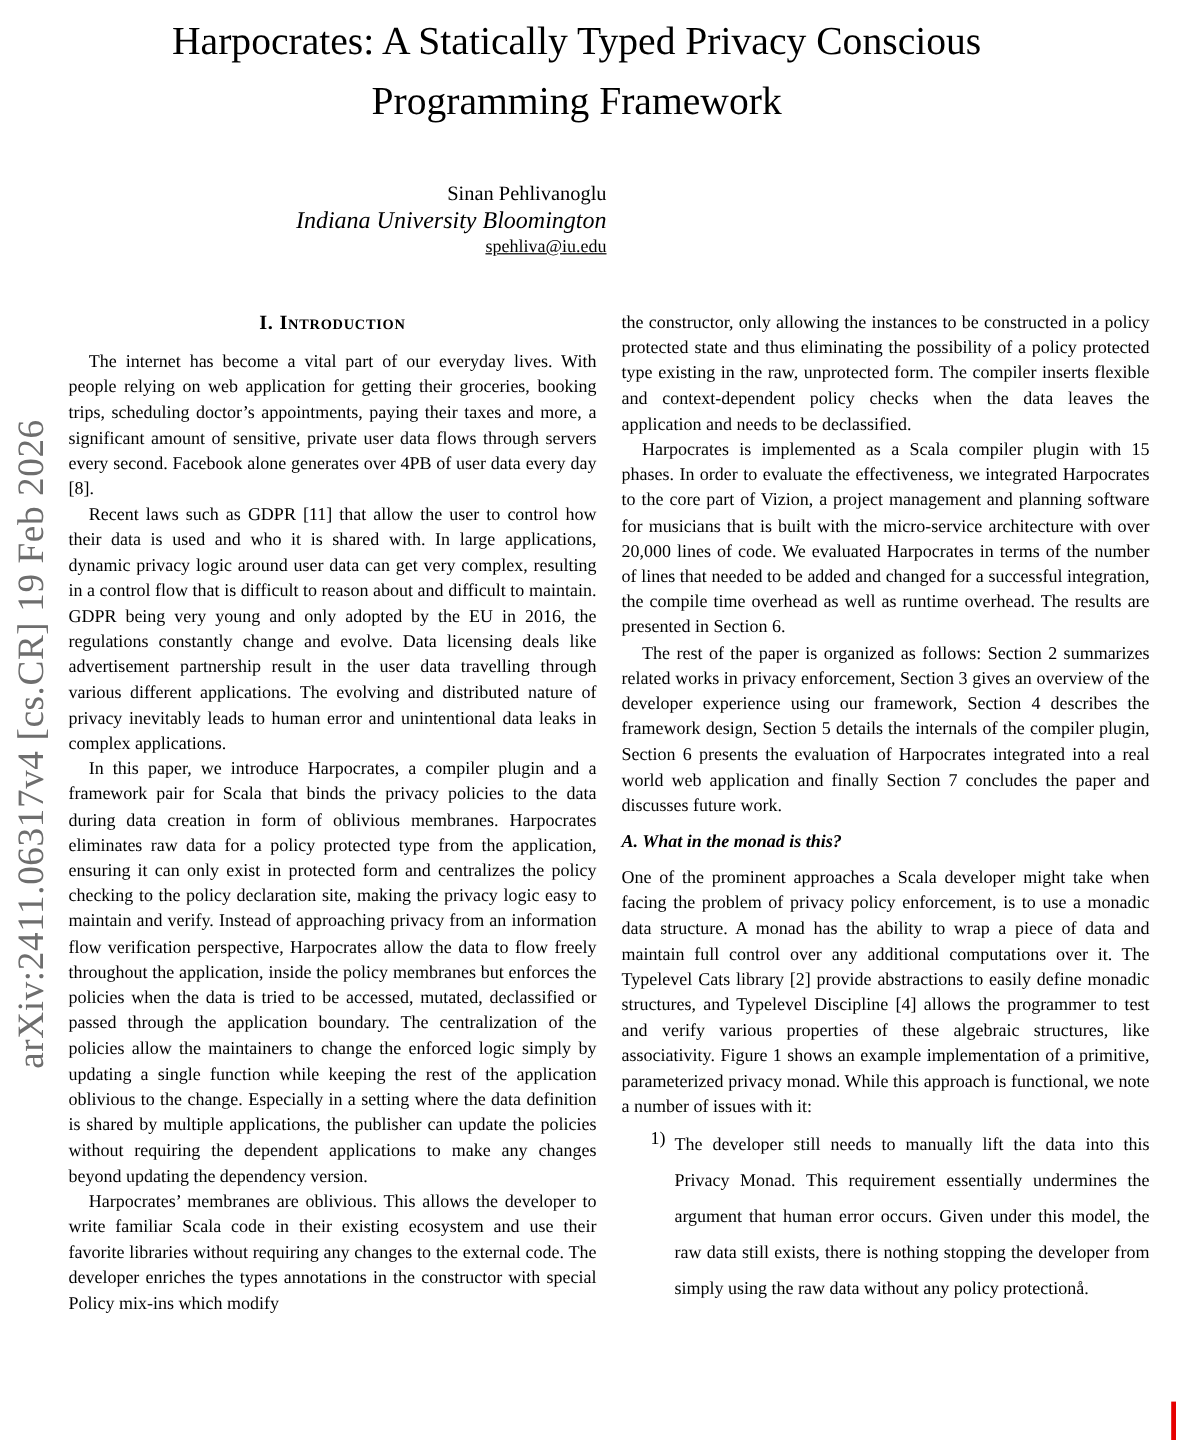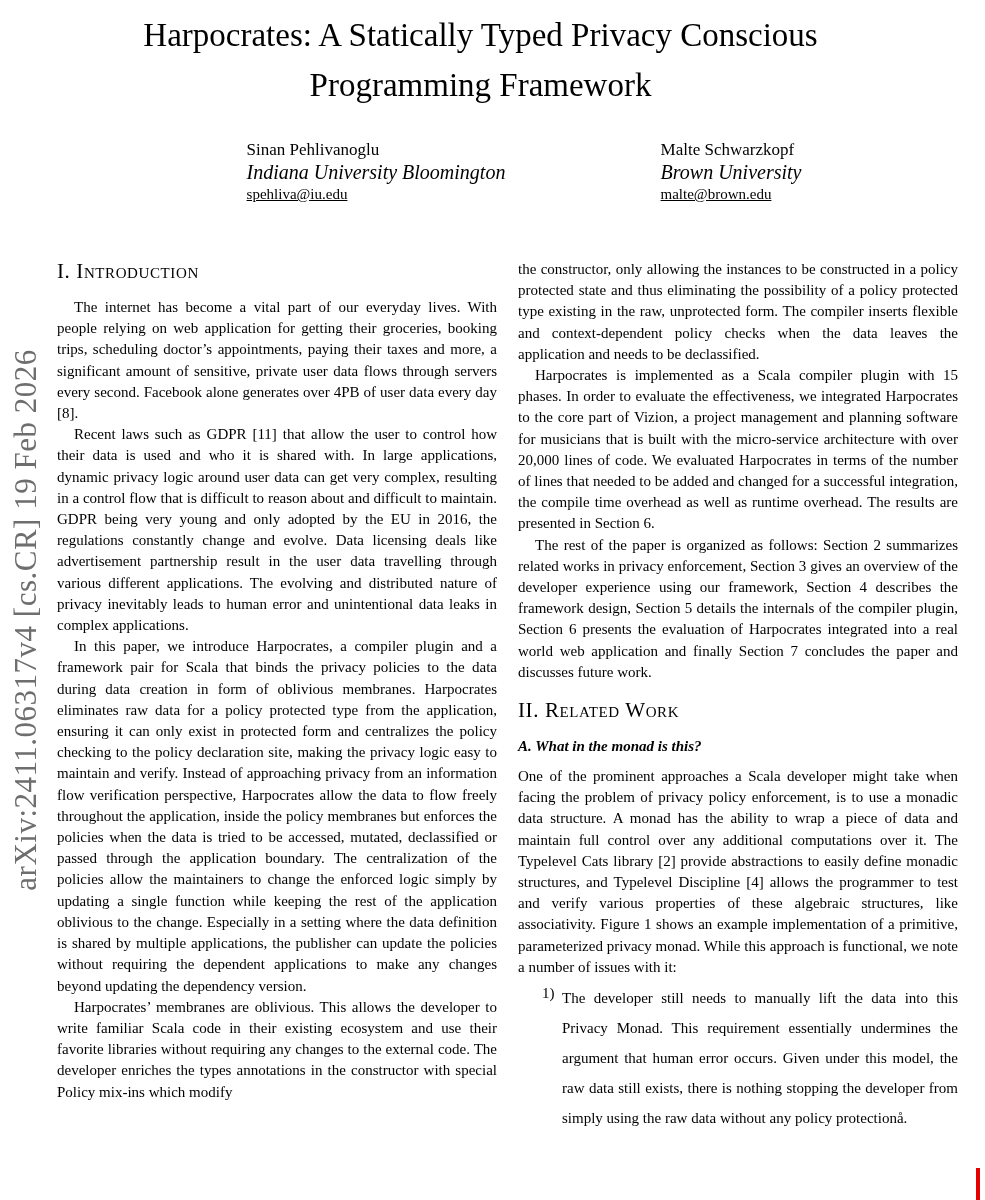--- a/index.html
+++ b/index.html
@@ -28,21 +28,21 @@
     margin-top: 10px;
     padding: 0 110px 0 86px;
     text-align: center;
     font-size: 33px;
     line-height: 50px;
     font-weight: normal;
   }
 
   
   .authors { position: relative; height: 78px; margin-top: 28px; }
-  .author { position: absolute; top: 0; transform: translateX(-50%); text-align: left; }
+  .author { position: absolute; top: 12px; transform: translateX(-50%); text-align: right; }
   .author-1 { left: 376px; }
   .author-2 { left: 731px; }
   .author-name  { font-size: 17px; line-height: 23px; }
   .author-affil { font-size: 20px; line-height: 22px; font-style: italic; }
   .author-email { font-size: 15px; line-height: 22px; text-decoration: underline; }
 
   
   .columns {
     display: flex;
     gap: 21px;
@@ -53,23 +53,23 @@
 
   .col p {
     font-size: 15px;
     line-height: 21.2px;
     text-align: justify;
     text-indent: 17px;
   }
   .col p.noindent { text-indent: 0; }
 
   .sec-heading {
-    text-align: left;
-    font-size: 21px;
-    font-weight: normal;
+    text-align: center;
+    font-size: 17px;
+    font-weight: bold;
     font-variant: small-caps;
     letter-spacing: 0.6px;
     margin-bottom: 13px;
   }
   .sec-heading.mid { margin-top: 15px; }
 
   .subsec-heading {
     font-size: 15px;
     font-weight: bold;
     font-style: italic;
@@ -98,43 +98,37 @@
   <div class="arxiv">arXiv:2411.06317v4 [cs.CR] 19 Feb 2026</div>
 
   <h1 class="title">Harpocrates: A Statically Typed Privacy Conscious Programming Framework</h1>
 
   <div class="authors">
     <div class="author author-1">
       <div class="author-name">Sinan Pehlivanoglu</div>
       <div class="author-affil">Indiana University Bloomington</div>
       <div class="author-email">spehliva@iu.edu</div>
     </div>
-    <div class="author author-2">
-      <div class="author-name">Malte Schwarzkopf</div>
-      <div class="author-affil">Brown University</div>
-      <div class="author-email">malte@brown.edu</div>
-    </div>
   </div>
 
   <div class="columns">
 
     <div class="col">
       <h2 class="sec-heading">I. Introduction</h2>
       <p>The internet has become a vital part of our everyday lives. With people relying on web application for getting their groceries, booking trips, scheduling doctor’s appointments, paying their taxes and more, a significant amount of sensitive, private user data flows through servers every second. Facebook alone generates over 4PB of user data every day [8].</p>
       <p>Recent laws such as GDPR [11] that allow the user to control how their data is used and who it is shared with. In large applications, dynamic privacy logic around user data can get very complex, resulting in a control flow that is difficult to reason about and difficult to maintain. GDPR being very young and only adopted by the EU in 2016, the regulations constantly change and evolve. Data licensing deals like advertisement partnership result in the user data travelling through various different applications. The evolving and distributed nature of privacy inevitably leads to human error and unintentional data leaks in complex applications.</p>
       <p>In this paper, we introduce Harpocrates, a compiler plugin and a framework pair for Scala that binds the privacy policies to the data during data creation in form of oblivious membranes. Harpocrates eliminates raw data for a policy protected type from the application, ensuring it can only exist in protected form and centralizes the policy checking to the policy declaration site, making the privacy logic easy to maintain and verify. Instead of approaching privacy from an information flow verification perspective, Harpocrates allow the data to flow freely throughout the application, inside the policy membranes but enforces the policies when the data is tried to be accessed, mutated, declassified or passed through the application boundary. The centralization of the policies allow the maintainers to change the enforced logic simply by updating a single function while keeping the rest of the application oblivious to the change. Especially in a setting where the data definition is shared by multiple applications, the publisher can update the policies without requiring the dependent applications to make any changes beyond updating the dependency version.</p>
       <p>Harpocrates’ membranes are oblivious. This allows the developer to write familiar Scala code in their existing ecosystem and use their favorite libraries without requiring any changes to the external code. The developer enriches the types annotations in the constructor with special Policy mix-ins which modify</p>
     </div>
 
     <div class="col">
       <p class="noindent">the constructor, only allowing the instances to be constructed in a policy protected state and thus eliminating the possibility of a policy protected type existing in the raw, unprotected form. The compiler inserts flexible and context-dependent policy checks when the data leaves the application and needs to be declassified.</p>
       <p>Harpocrates is implemented as a Scala compiler plugin with 15 phases. In order to evaluate the effectiveness, we integrated Harpocrates to the core part of Vizion, a project management and planning software for musicians that is built with the micro-service architecture with over 20,000 lines of code. We evaluated Harpocrates in terms of the number of lines that needed to be added and changed for a successful integration, the compile time overhead as well as runtime overhead. The results are presented in Section 6.</p>
       <p>The rest of the paper is organized as follows: Section 2 summarizes related works in privacy enforcement, Section 3 gives an overview of the developer experience using our framework, Section 4 describes the framework design, Section 5 details the internals of the compiler plugin, Section 6 presents the evaluation of Harpocrates integrated into a real world web application and finally Section 7 concludes the paper and discusses future work.</p>
 
-      <h2 class="sec-heading mid">II. Related Work</h2>
       <h3 class="subsec-heading">A. What in the monad is this?</h3>
       <p class="noindent">One of the prominent approaches a Scala developer might take when facing the problem of privacy policy enforcement, is to use a monadic data structure. A monad has the ability to wrap a piece of data and maintain full control over any additional computations over it. The Typelevel Cats library [2] provide abstractions to easily define monadic structures, and Typelevel Discipline [4] allows the programmer to test and verify various properties of these algebraic structures, like associativity. Figure 1 shows an example implementation of a primitive, parameterized privacy monad. While this approach is functional, we note a number of issues with it:</p>
 
       <div class="num-list">
         <div class="list-item">
           <span class="li-num">1)</span>
           <span class="li-text">The developer still needs to manually lift the data into this Privacy Monad. This requirement essentially undermines the argument that human error occurs. Given under this model, the raw data still exists, there is nothing stopping the developer from simply using the raw data without any policy protectionå.</span>
         </div>
       </div>
     </div>

